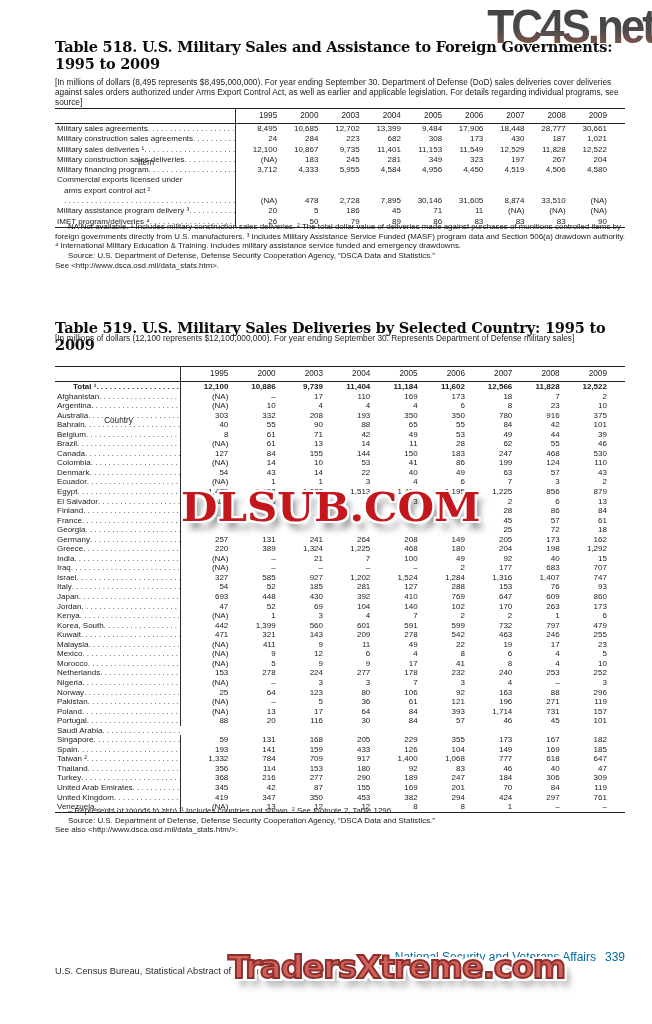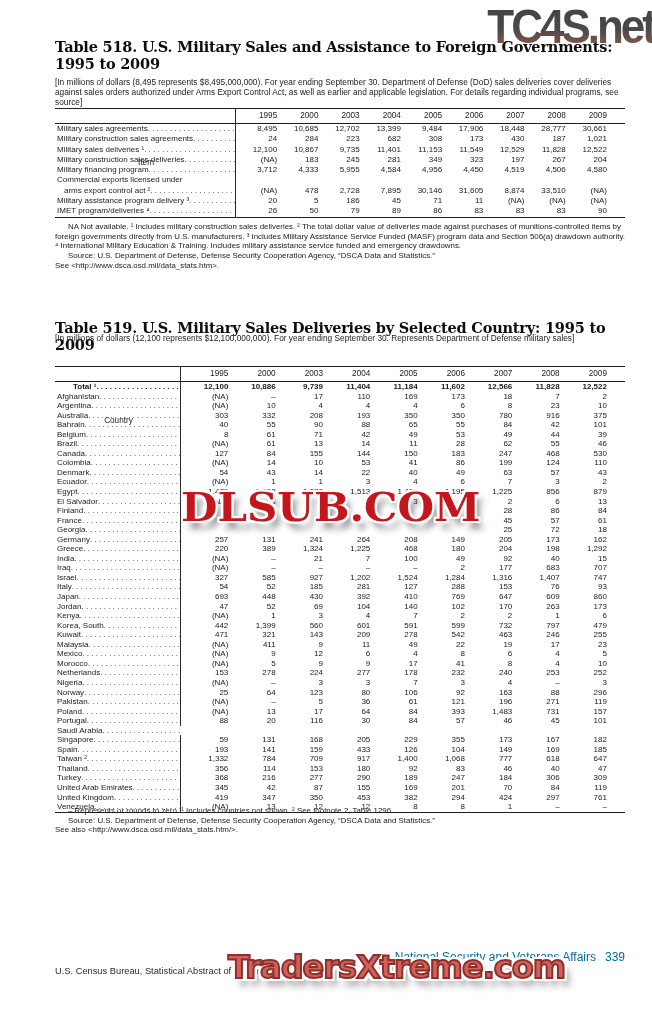--- a/index.html
+++ b/index.html
@@ -23,21 +23,21 @@
   #table518 .lblcol{width:180px;}
   #table519 .lblcol{width:125px;}
   #table518 .trow{line-height:10.3px;}
   #table519 .trow{line-height:9.55px;}
   .lblcol{padding-left:2px;box-sizing:border-box;}
   .leader{display:flex;overflow:hidden;}
   .nm{white-space:nowrap;}
   .dots{flex:1;white-space:nowrap;overflow:hidden;}
   .dots::after{content:" . . . . . . . . . . . . . . . . . . . . . . . . . . . . . . . . . . . . . . . . . . . . . . . .";}
   .l1{white-space:nowrap;}
-  .l2{padding-left:7px;}
+  .l2{padding-left:7px;flex-direction:column;}
   .bold{font-weight:bold;}
 
   
   .fn{position:absolute;left:55px;width:570px;font-size:7.9px;line-height:9.7px;color:#1a1a1a;}
   .fn .ind{text-indent:13px;}
 
   
   .footer-line{position:absolute;top:950px;right:27px;font-size:12px;color:#0369a1;}
   .footer-line .pg{margin-left:9px;}
   .imprint{position:absolute;top:966px;left:55px;font-size:9.3px;color:#2b2b2b;}
@@ -837,21 +837,21 @@
             <div class="nm">Poland</div>
             <div class="dots"></div>
           </div>
           <div class="vals">
             <div class="vcell">(NA)</div>
             <div class="vcell">13</div>
             <div class="vcell">17</div>
             <div class="vcell">64</div>
             <div class="vcell">84</div>
             <div class="vcell">393</div>
-            <div class="vcell">1,483</div>
+            <div class="vcell">1,714</div>
             <div class="vcell">731</div>
             <div class="vcell">157</div>
           </div>
         </div>
         <div class="trow">
           <div class="lblcol leader">
             <div class="nm">Portugal</div>
             <div class="dots"></div>
           </div>
           <div class="vals">

